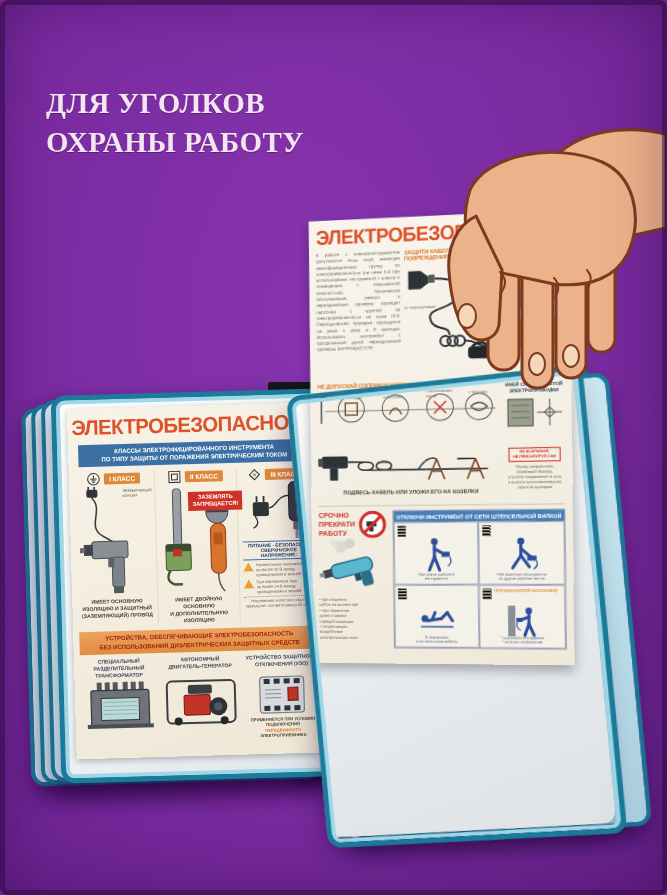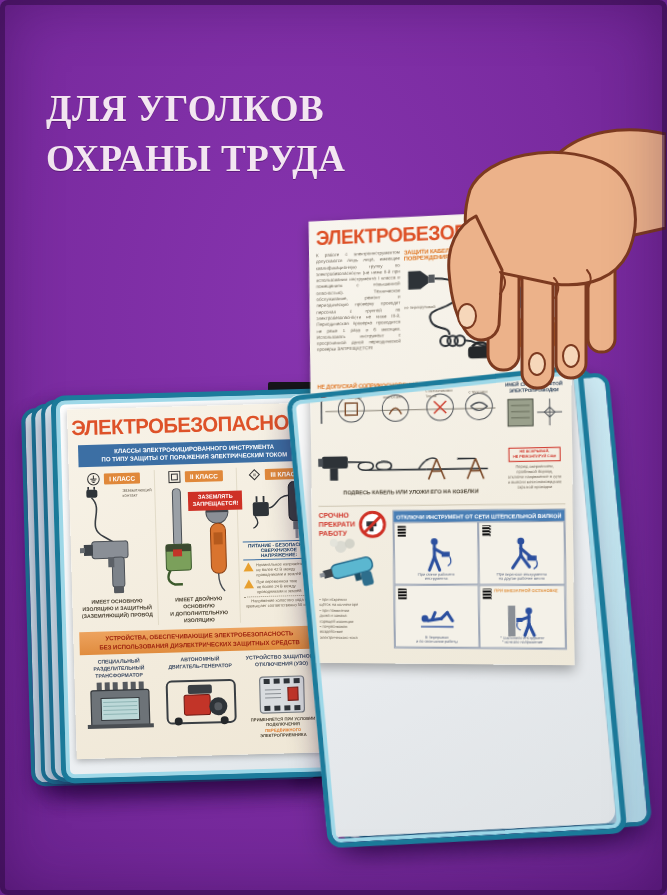--- a/index.html
+++ b/index.html
@@ -6,21 +6,21 @@
   .stage{position:relative;width:667px;height:895px;overflow:hidden;
     font-family:"Liberation Sans",sans-serif;
     background:radial-gradient(ellipse at 45% 35%, #8634ae 0%, #7a2ba0 55%, #641f88 100%);}
   .stage::after{content:"";position:absolute;inset:0;z-index:60;pointer-events:none;
     box-shadow:inset 0 0 0 5px rgba(44,8,64,.5), inset 0 0 60px rgba(38,4,58,.35);border-radius:8px;}
   .abs{position:absolute;}
   .pre{white-space:pre-line;}
 
   
   .heading{position:absolute;left:46px;top:84px;z-index:8;
-    font-family:"Liberation Serif","DejaVu Serif",serif;font-weight:700;font-size:37px;
+    font-family:"Liberation Serif","DejaVu Serif",serif;font-weight:700;font-size:29px;
     line-height:1.34;color:#f3e6f1;letter-spacing:.5px;text-shadow:0 1px 0 rgba(55,8,75,.45);}
 
   
   .bracket-top{left:268px;top:382px;width:122px;height:15px;background:#17171a;border-radius:2px;z-index:6;}
   .bracket-top::after{content:"";position:absolute;left:5px;right:5px;bottom:-5px;height:5px;
     background:repeating-linear-gradient(90deg,#17171a 0 8px,transparent 8px 13px);}
   .bracket-neck{left:296px;top:396px;width:24px;height:44px;background:#121214;z-index:6;}
   .bracket-post{left:318px;top:420px;width:22px;height:340px;background:#121214;z-index:2;}
   .bracket-bottom{left:292px;top:752px;width:134px;height:28px;background:#141416;border-radius:3px;
     transform:rotate(2.5deg);z-index:6;box-shadow:0 6px 12px rgba(30,0,50,.5);}
@@ -121,21 +121,21 @@
   
   .hand{left:404px;top:120px;width:262px;height:276px;z-index:40;}
 </style>
 </head>
 <body>
 
 <div class="stage">
 
   <div class="heading">
     <div>ДЛЯ УГОЛКОВ</div>
-    <div>ОХРАНЫ ТРУДА</div>
+    <div>ОХРАНЫ РАБОТУ</div>
   </div>
 
   <div class="abs bracket-top"></div>
   <div class="abs bracket-neck"></div>
   <div class="abs bracket-post"></div>
   <div class="abs bracket-bottom"></div>
   <div class="abs bracket-foot"></div>
 
   <div class="abs display-left">
     <div class="panel-layer" style="left:6px;top:14px;width:282px;height:370px;"></div>

